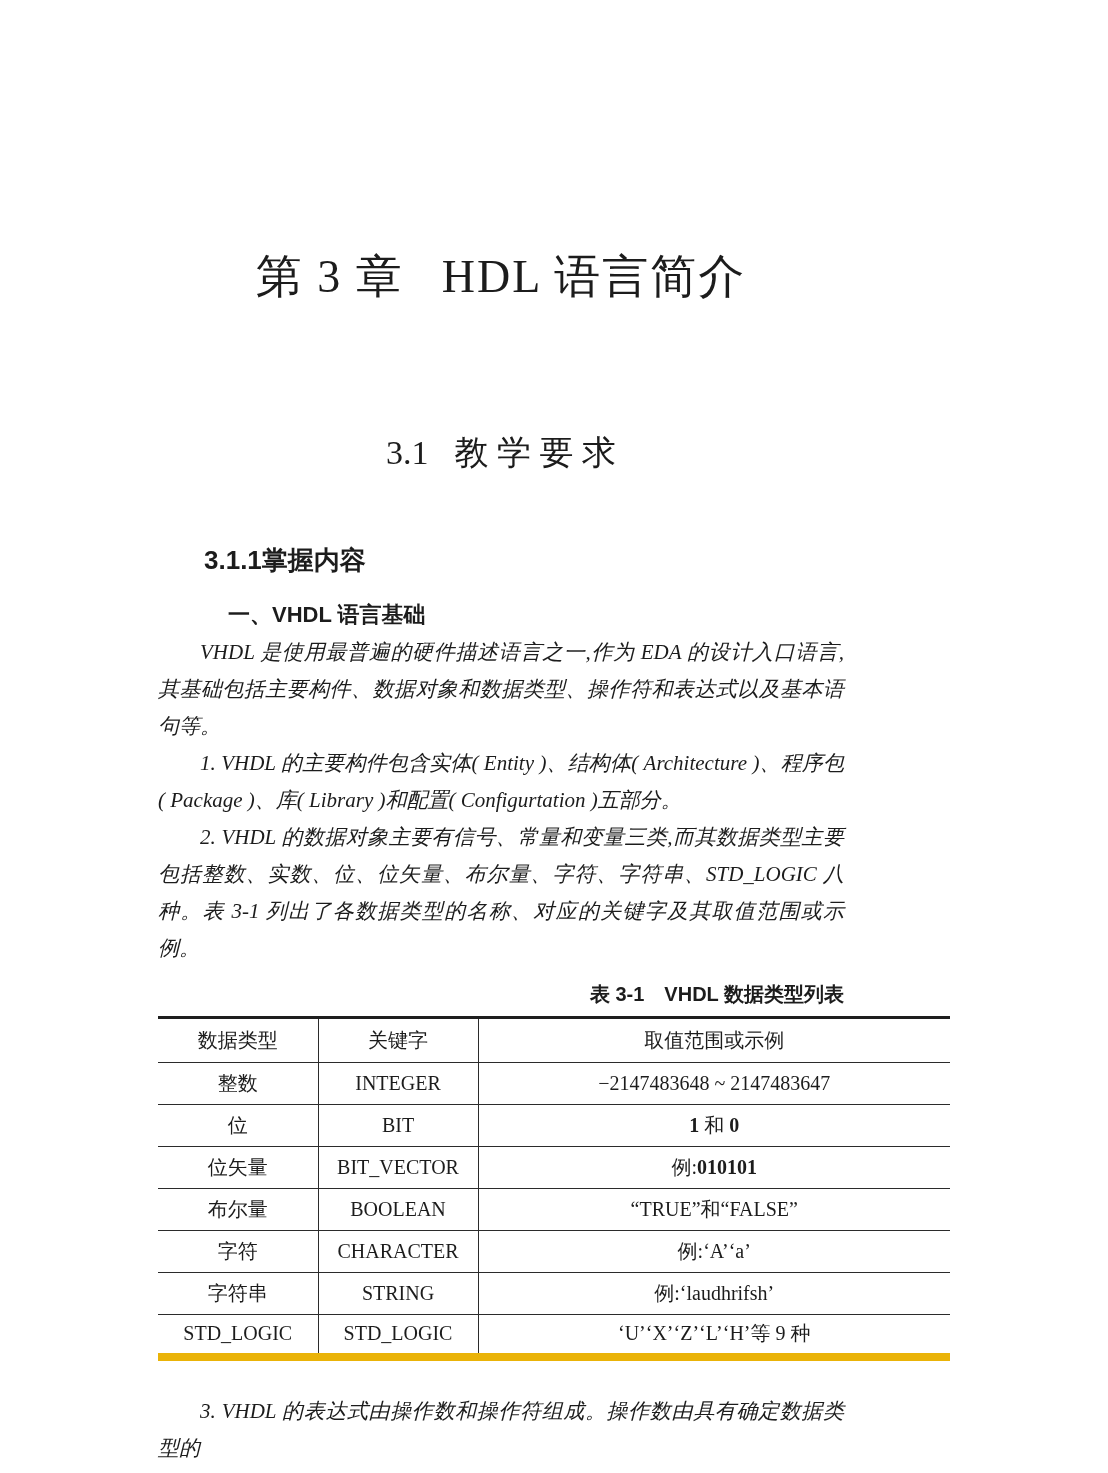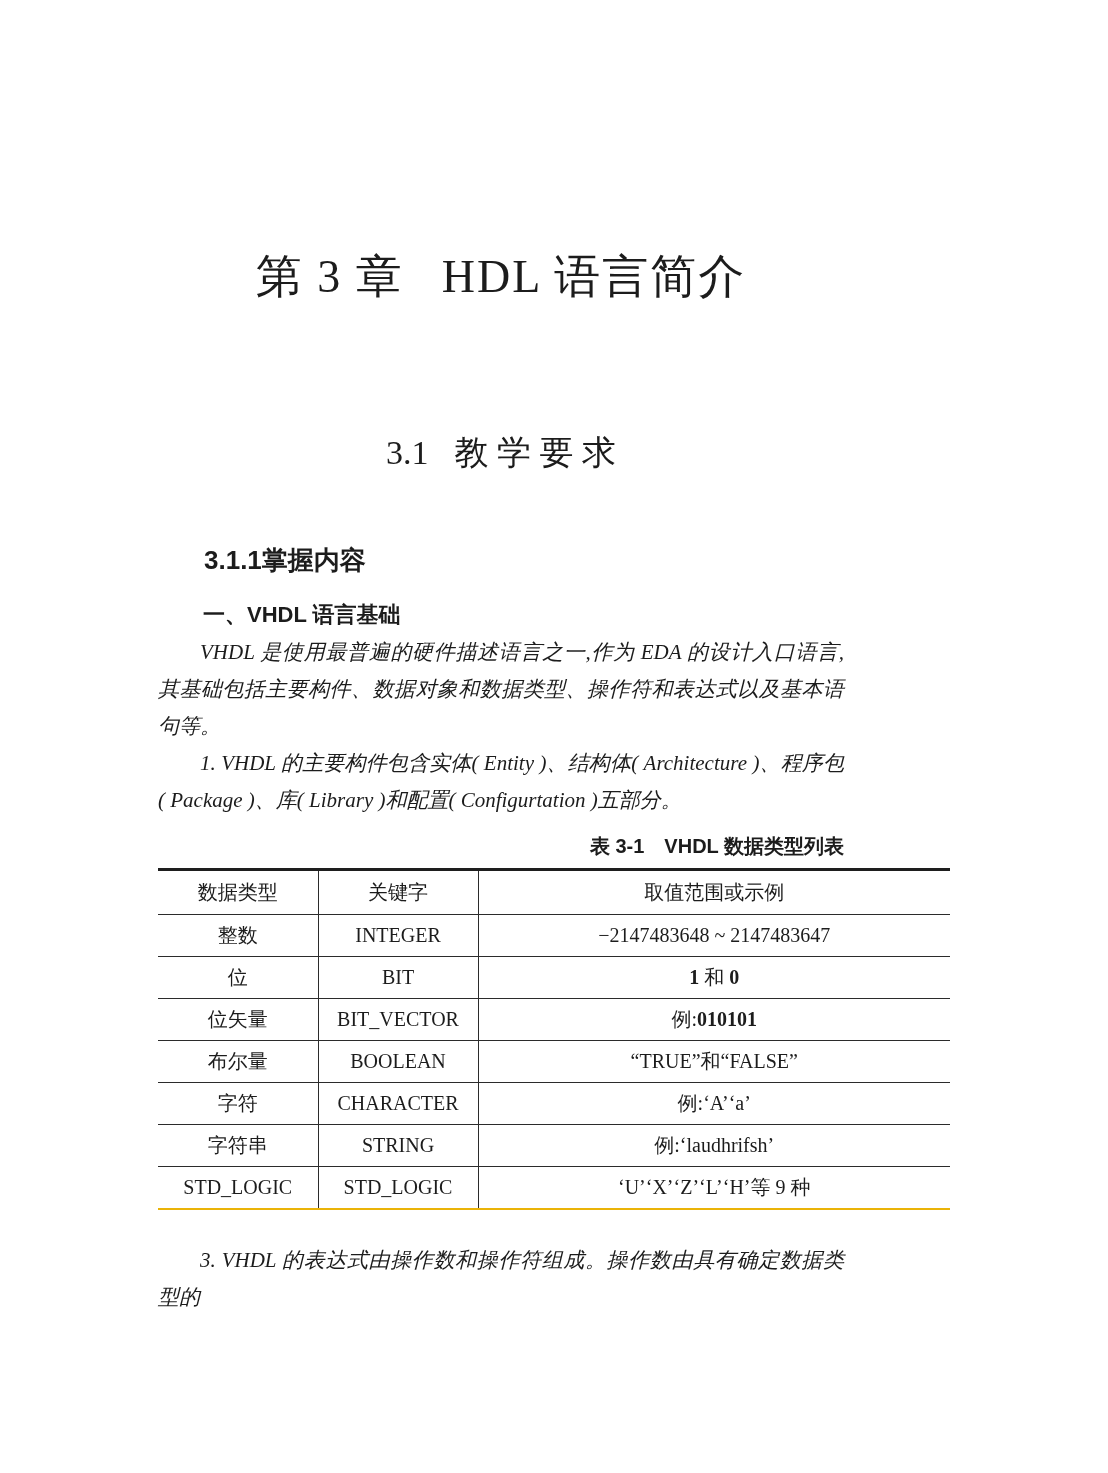--- a/index.html
+++ b/index.html
@@ -42,21 +42,21 @@
     margin-left: 46px;
     font-size: 26px;
     font-weight: bold;
     font-family: "Liberation Sans", "DejaVu Sans", sans-serif;
     line-height: 32px;
   }
   .subsection-heading .subsection-number { }
   
   .part-heading {
     margin-top: 24px;
-    margin-left: 45px;
+    margin-left: 70px;
     font-size: 22px;
     font-weight: bold;
     font-family: "Liberation Sans", "DejaVu Sans", sans-serif;
     line-height: 30px;
   }
   
   .body-paragraph {
     font-size: 21px;
     line-height: 37px;
     text-align: justify;
@@ -74,21 +74,21 @@
     font-family: "Liberation Sans", "DejaVu Sans", sans-serif;
     line-height: 26px;
   }
   .table-caption .caption-label { margin-right: 20px; }
   
   table.data-table {
     margin-top: 9px;
     width: 792px;
     border-collapse: collapse;
     border-top: 3px solid #1e1e1e;
-    border-bottom: 2px solid #eab308;
+    border-bottom: 8px solid #eab308;
     font-size: 20px;
   }
   table.data-table th {
     font-weight: normal;
     height: 45px;
   }
   table.data-table td { height: 42px; }
   table.data-table th, table.data-table td {
     text-align: center;
     vertical-align: middle;
@@ -119,20 +119,21 @@
 
   <h3 class="subsection-heading">
     <span class="subsection-number">3.1.1</span><span>掌握内容</span>
   </h3>
 
   <h4 class="part-heading">一、VHDL 语言基础</h4>
 
   <div class="body-text-block">
     <p class="body-paragraph">VHDL 是使用最普遍的硬件描述语言之一,作为 EDA 的设计入口语言,其基础包括主要构件、数据对象和数据类型、操作符和表达式以及基本语句等。</p>
     <p class="body-paragraph">1. VHDL 的主要构件包含实体( Entity )、结构体( Architecture )、程序包( Package )、库( Library )和配置( Configurtation )五部分。</p>
+    <p class="body-paragraph">2. VHDL 的数据对象主要有信号、常量和变量三类,而其数据类型主要包括整数、实数、位、位矢量、布尔量、字符、字符串、STD_LOGIC 八种。表 3-1 列出了各数据类型的名称、对应的关键字及其取值范围或示例。</p>
   </div>
 
   <div class="table-caption">
     <span class="caption-label">表 3-1</span><span>VHDL 数据类型列表</span>
   </div>
 
   <table class="data-table">
     <thead>
       <tr>
         <th class="col-type">数据类型</th>

